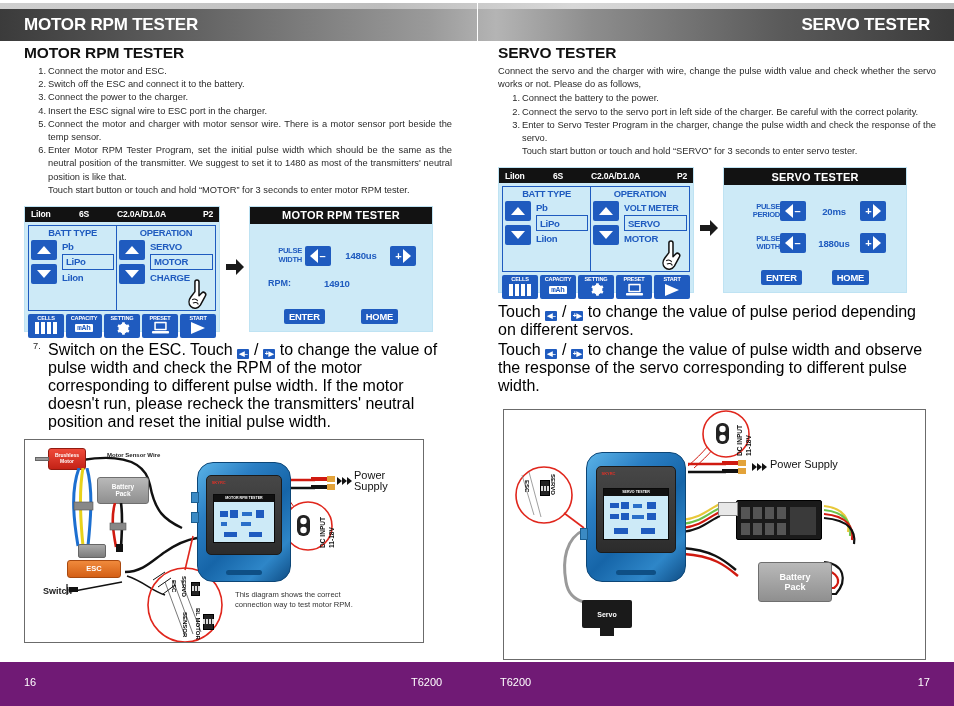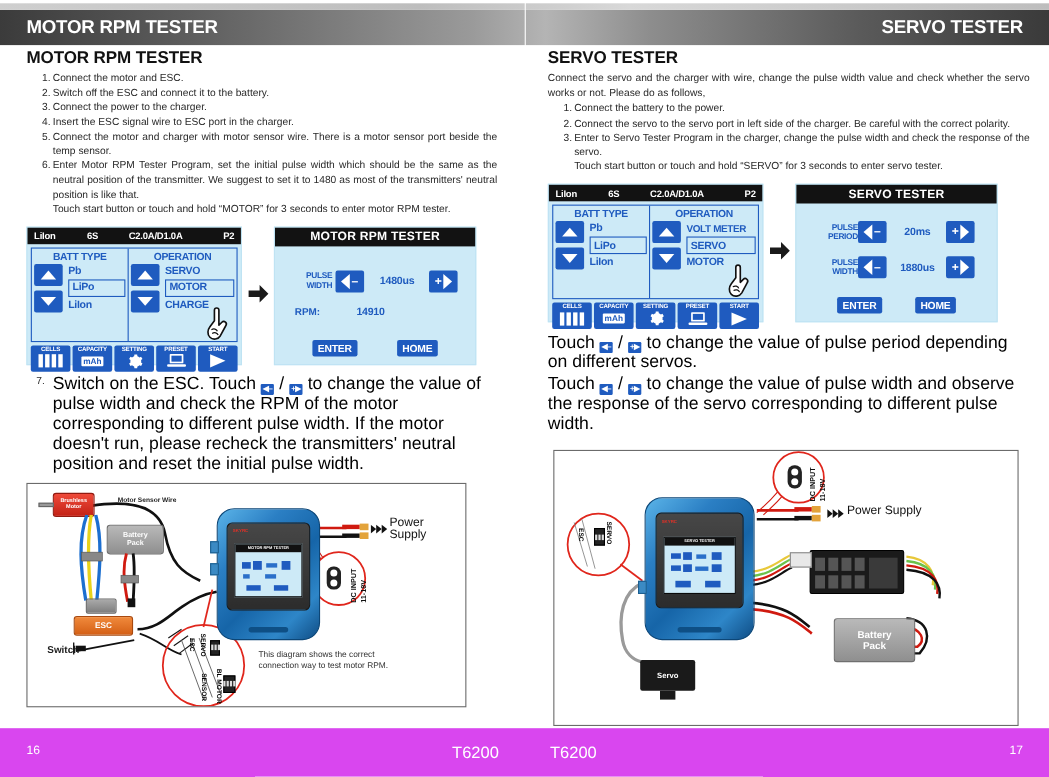--- a/index.html
+++ b/index.html
@@ -111,21 +111,21 @@
     position:absolute; width:28px; height:34px; pointer-events:none;
   }
   .hand svg { width:100%; height:100%; }
 
   .icon-row { display:flex; gap:2px; padding:0 3px 3px; }
   .ibx {
     flex:1; background:#1f5bbf; border-radius:2px; padding:1px 0 2px;
     display:flex; flex-direction:column; align-items:center;
   }
   .ibx .ilbl { color:#fff; font-size:5.6px; font-weight:bold; letter-spacing:-0.2px; }
-  .ibx .igfx { height:15px; display:flex; align-items:center; justify-content:center; }
+  .ibx .igfx { height:15px; display:flex; align-items:center; justify-content:center;font-family:Liberation Mono, monospace; }
 
   
   .lcd-title {
     background:#121212; color:#fff; font-weight:bold; font-size:11px;
     height:17px; display:flex; align-items:center; justify-content:center;
     letter-spacing:0.2px;
   }
   .pulse-line { display:flex; align-items:center; }
   .plabel { color:#1f5bbf; font-weight:bold; font-size:7.6px; line-height:8.5px;
             text-align:right; letter-spacing:-0.3px; }
@@ -204,25 +204,25 @@
   .conn {
     background:#222; border:1px solid #000; display:flex; align-items:center;
     justify-content:center; gap:1px;
   }
   .pinrow { display:flex; gap:1px; }
   .pin { width:2px; height:5px; background:#ddd; }
 
   
   .footer {
     position:absolute; left:0; bottom:0; width:954px; height:44px;
-    background:#d946ef; color:#fff;
+    background:#701a75; color:#fff;
   }
   .footer .pg { position:absolute; top:14px; font-size:11px; }
   .pg-l { left:24px; } .pg-r { right:24px; }
-  .footer .model { position:absolute; top:14px; font-size:15px; }
+  .footer .model { position:absolute; top:14px; font-size:11px; }
   .m-l { left:411px; } .m-r { left:500px; }
   .pagediv {
     position:absolute; left:477px; top:0; width:1px; height:662px; background:#fff;
   }
 </style>
 </head>
 <body>
 
 <div class="header-band">
   <div class="hdr-left">MOTOR RPM TESTER</div>

